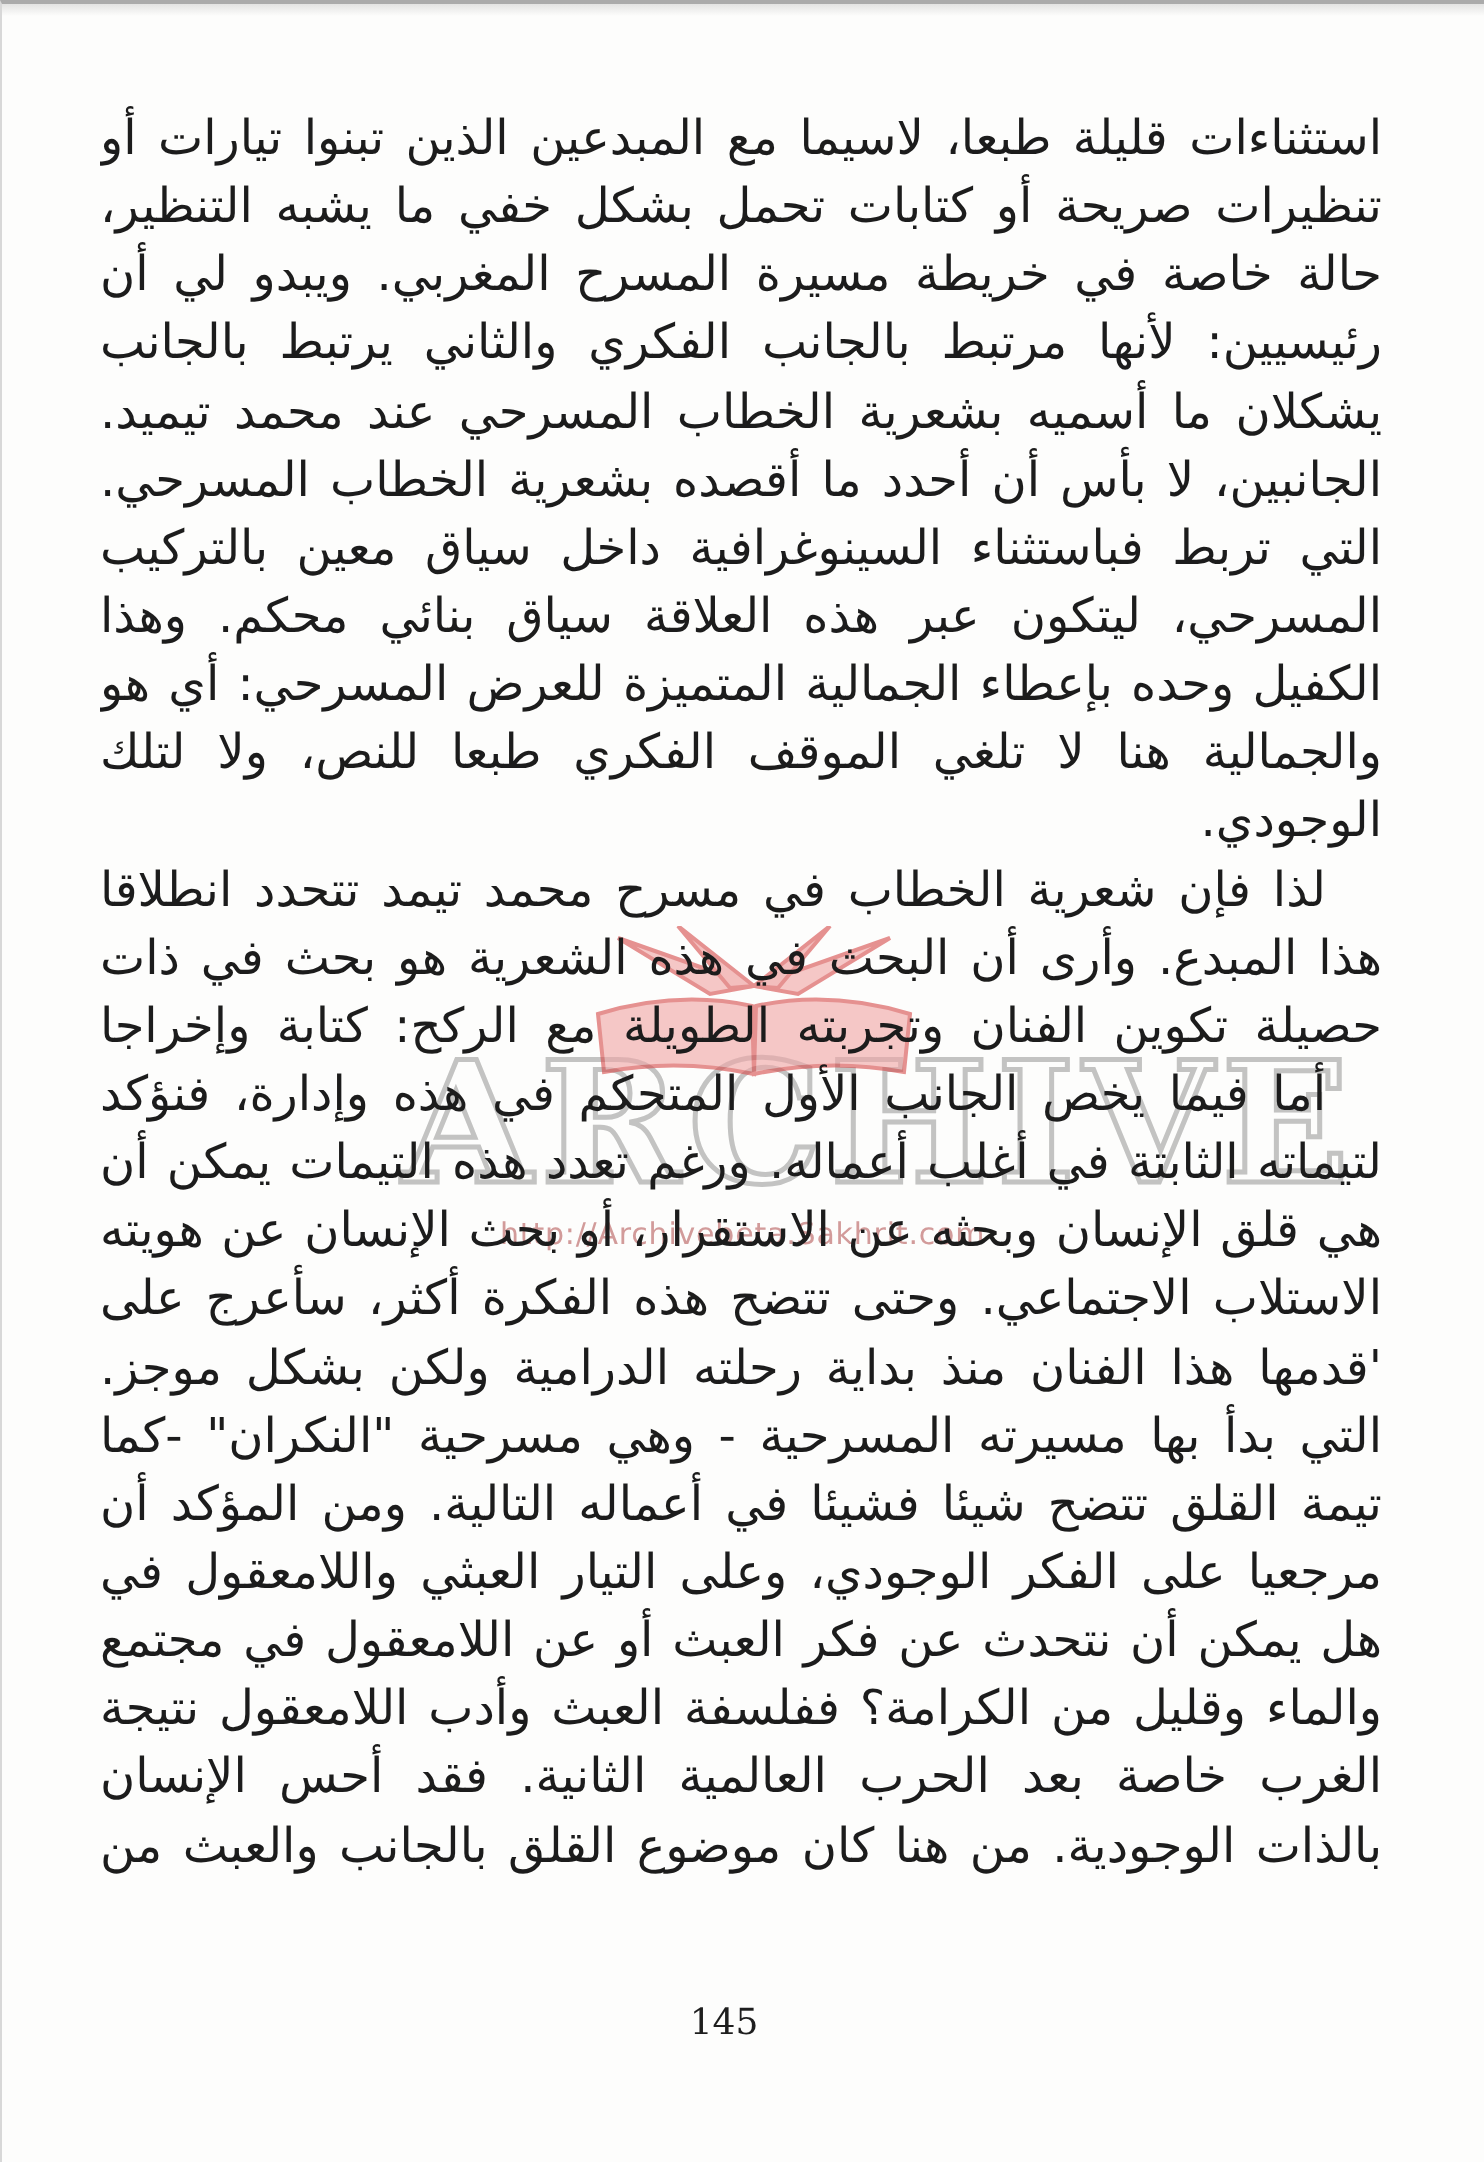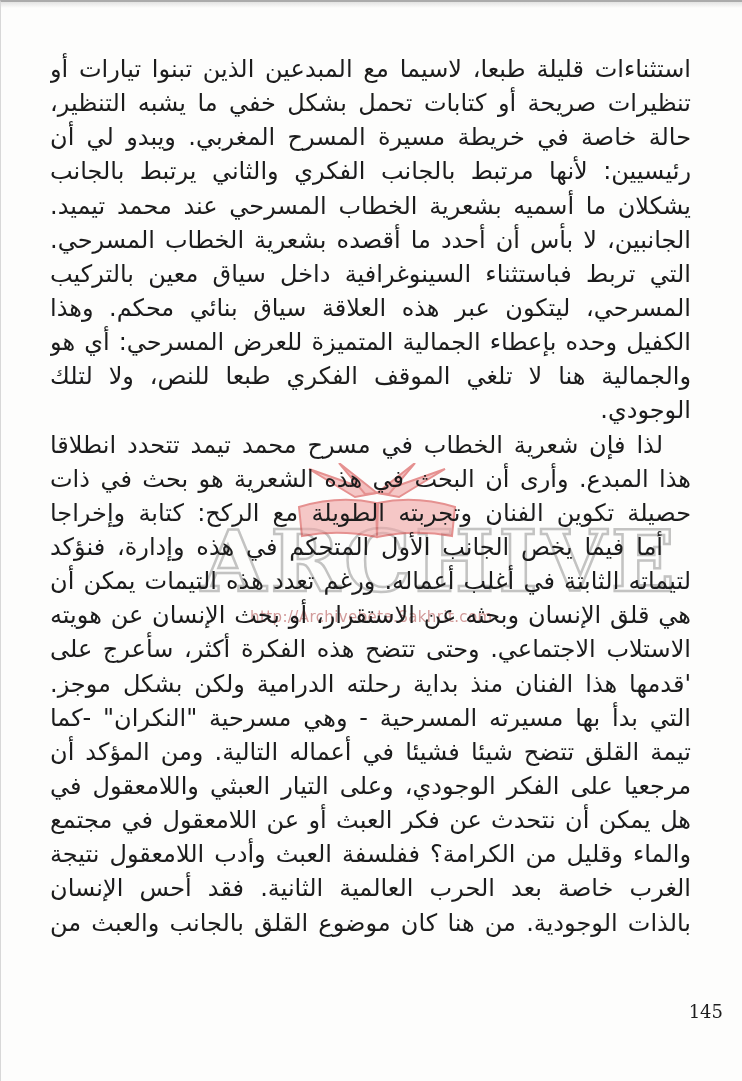--- a/index.html
+++ b/index.html
@@ -92,21 +92,21 @@
     opacity: 0.62;
   }
   .wm-logo svg { width: 100%; height: 100%; display: block; }
 
   
   .page-number {
     position: absolute;
     top: 999px;
     left: 0;
     width: 722px;
-    text-align: right;
+    text-align: center;
     font-family: "DejaVu Serif", serif;
     font-size: 18px;
     color: #1e1e1e;
   }
 </style>
 </head>
 <body>
 
 <div class="page">
   <div class="scan-edge"></div>

